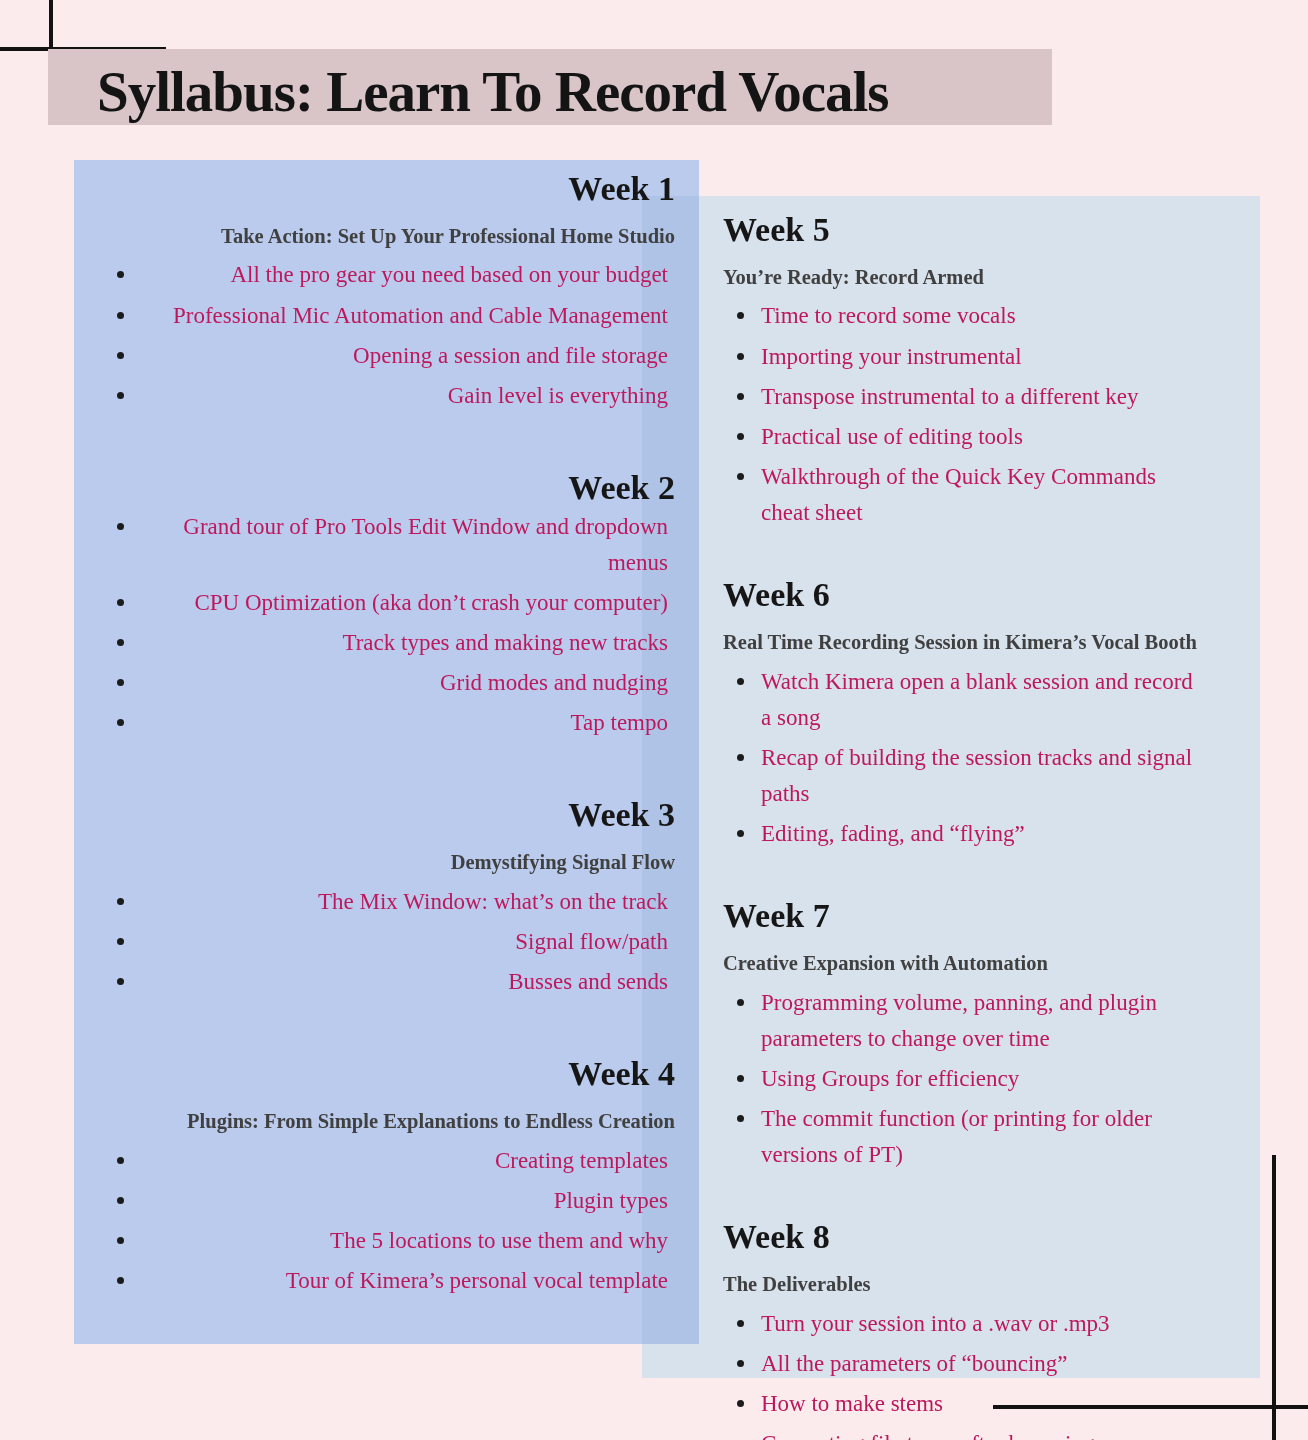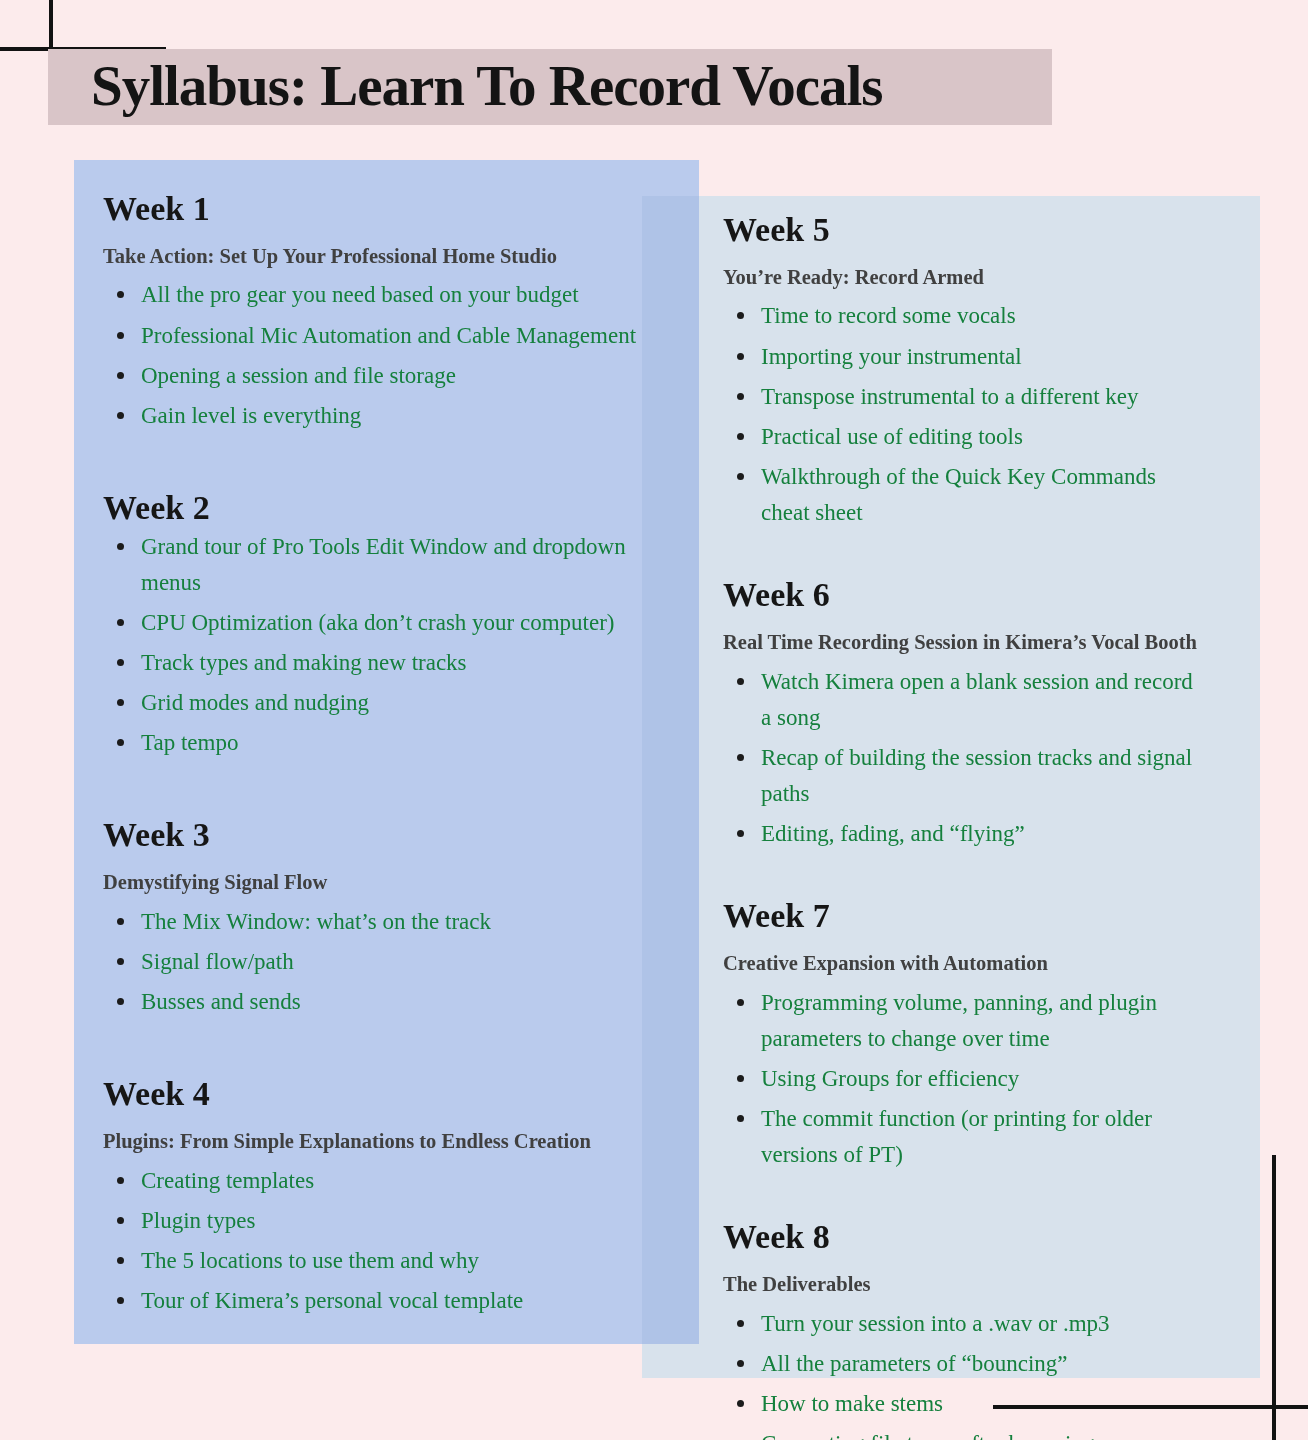--- a/index.html
+++ b/index.html
@@ -24,21 +24,21 @@
   .mark-br-h{left:993px;top:1405px;width:315px;height:4px;}
 
   
   .title-band{
     position:absolute;
     left:48px;top:49px;
     width:1004px;height:76px;
     background:#d9c5c8;
   }
   .title-band h1{
-    margin:0;
+    margin:6px;
     padding-left:43px;
     font-size:57px;
     line-height:74px;
     font-weight:700;
     letter-spacing:-1px;
     white-space:nowrap;
     color:#141414;
   }
 
   
@@ -60,22 +60,23 @@
     width:57px;height:1148px;
     background:#afc3e7;
   }
 
   
   .col{
     position:absolute;
     z-index:5;
   }
   .col-left{
-    left:103px;top:189px;
+    left:103px;top:169px;
     width:572px;
+    text-align:right;
   }
   .col-right{
     left:723px;top:210px;
     width:500px;
   }
 
   .week{margin:0 0 54px 0;}
   .col-right .week{margin-bottom:44px;}
 
   .week-title{
@@ -98,21 +99,21 @@
     list-style:none;
     max-width:565px;
   }
   .col-right ul.bullets{max-width:480px;}
   ul.bullets li{
     position:relative;
     padding-left:38px;
     margin:0 0 4px 0;
     font-size:23px;
     line-height:1.57;
-    color:#15803d;
+    color:#be185d;
   }
   ul.bullets li::before{
     content:"";
     position:absolute;
     left:14px;top:14px;
     width:7px;height:7px;
     border-radius:50%;
     background:#1b1b1b;
   }
 </style>

